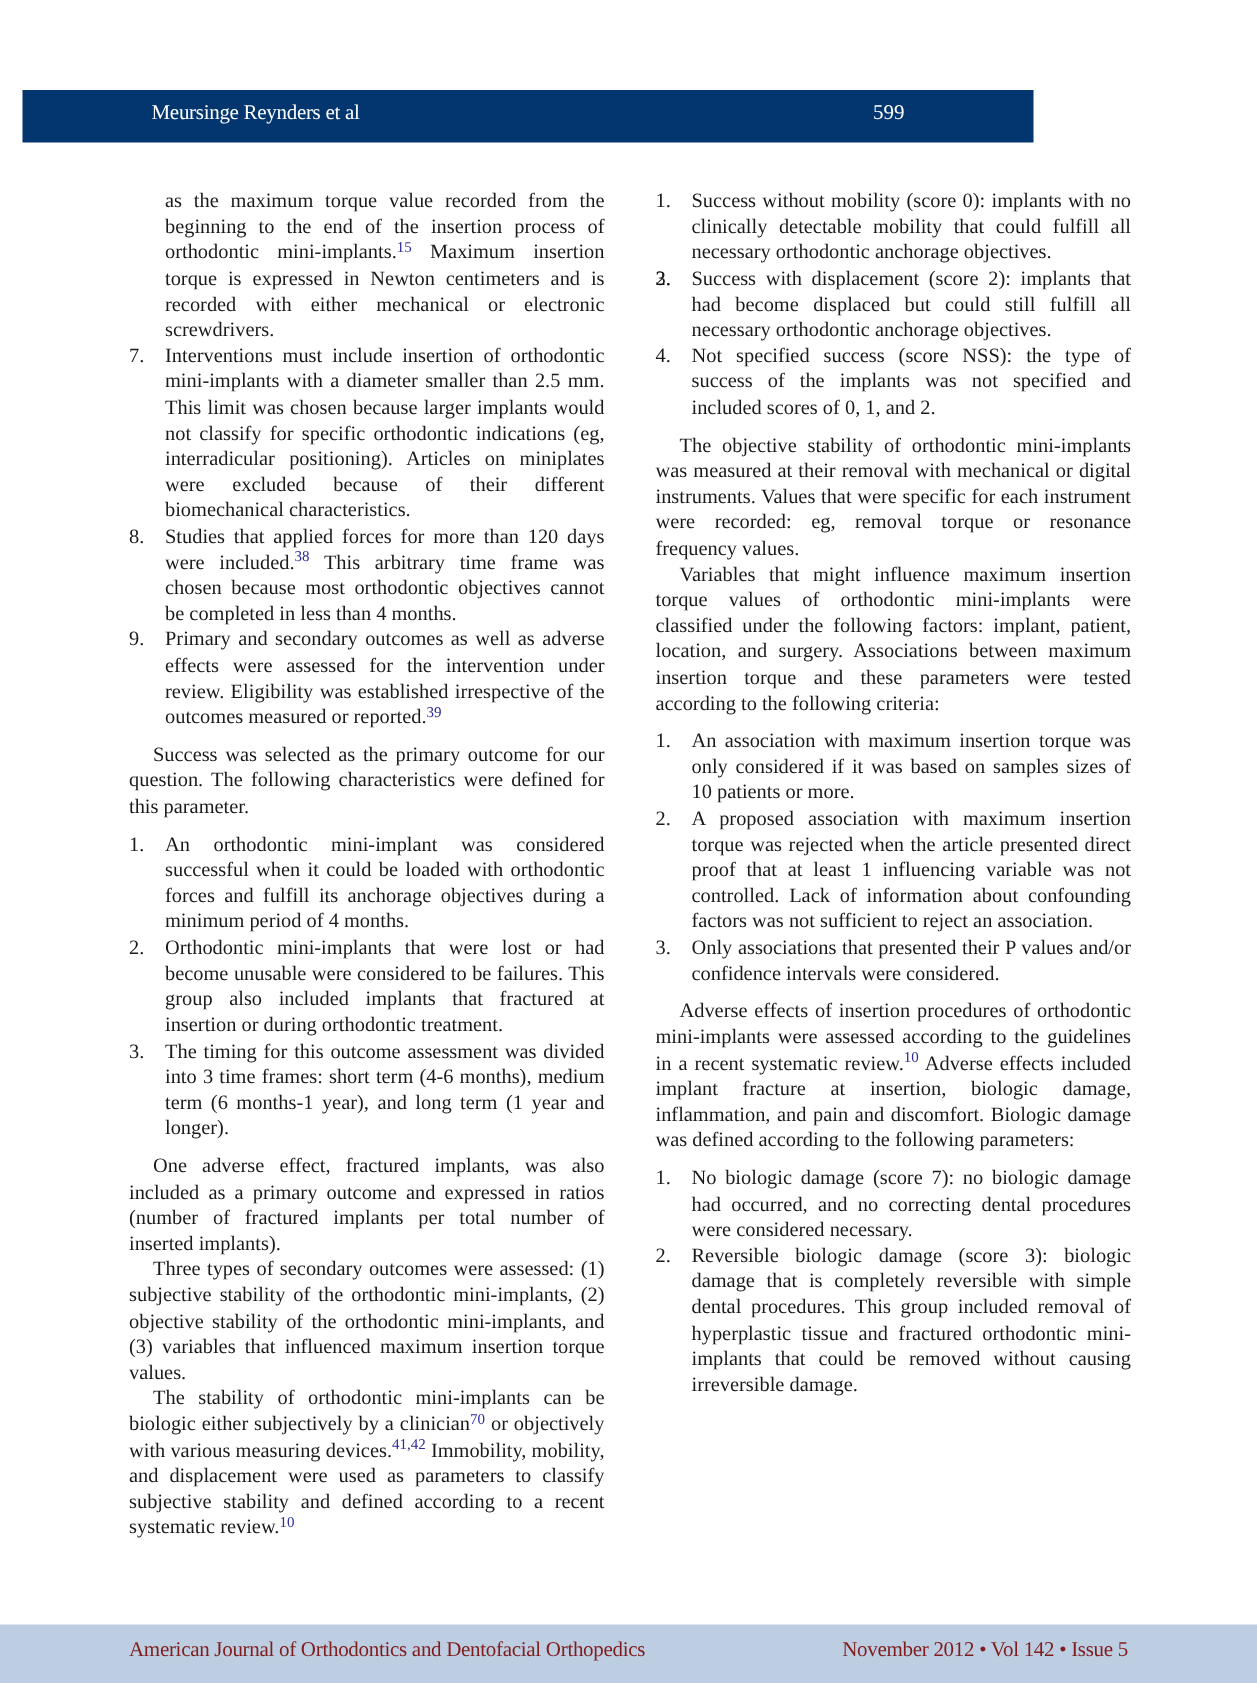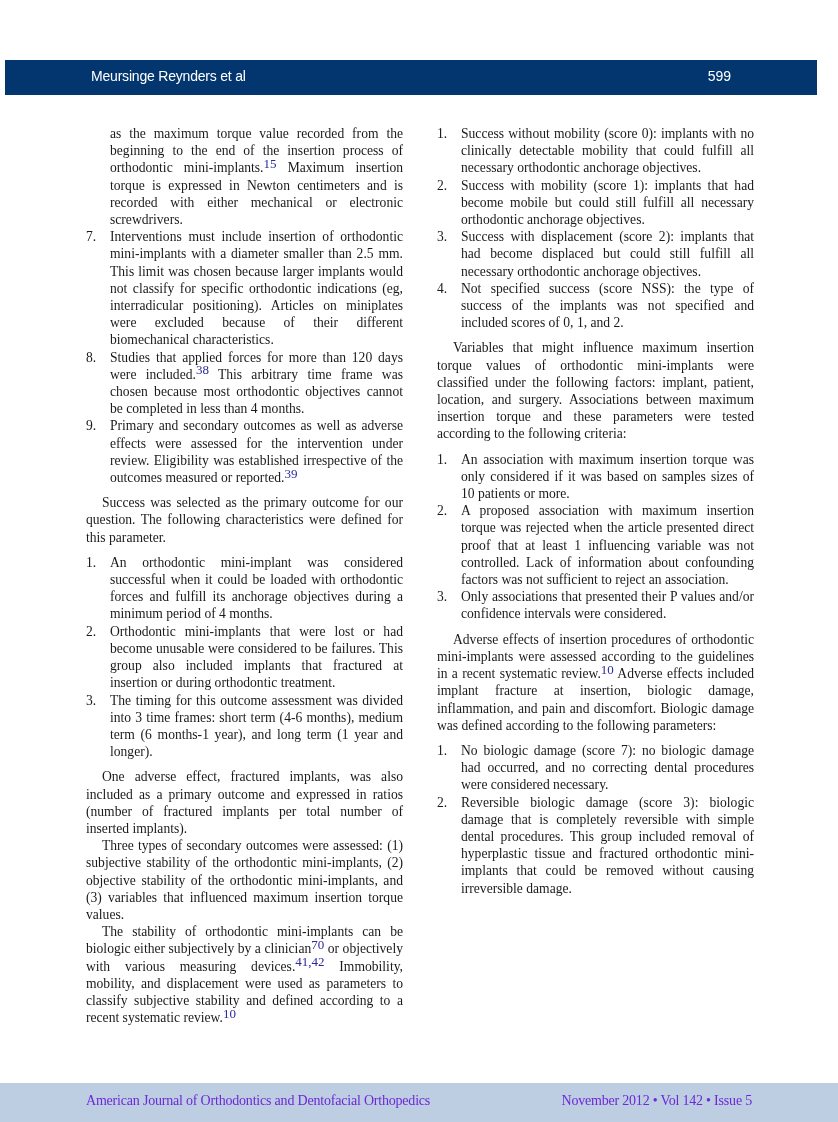--- a/index.html
+++ b/index.html
@@ -1,47 +1,47 @@
 <!DOCTYPE html>
 <html><head>
 <meta charset="utf-8">
 <style>
   * { margin: 0; padding: 0; box-sizing: border-box; }
   html, body { width: 838px; height: 1122px; background: #ffffff; overflow: hidden; }
   body { position: relative; font-family: "Liberation Serif", "DejaVu Serif", serif; color: #1a1a1a; }
 
   .header-band {
-    position: absolute; left: 5px; top: 60px; width: 812px; height: 35px;
+    position: absolute; left: 15px; top: 60px; width: 674px; height: 35px;
     background: #03366f; color: #ffffff;
-    font-family: Liberation Sans, sans-serif; font-size: 14px;
+    font-family: Liberation Serif, serif; font-size: 14px;
   }
   .header-band .running-head { position: absolute; left: 86px; top: 8px; letter-spacing: -0.2px; }
   .header-band .page-number { position: absolute; right: 86px; top: 8px; }
 
   .footer-band {
     position: absolute; left: 0; top: 1083px; width: 838px; height: 39px;
-    background: #bdcde2; color: #6d28d9;
+    background: #bdcde2; color: #7f1d1d;
     font-family: "Liberation Serif", serif; font-size: 14px;
   }
   .footer-band .journal-name { position: absolute; left: 86px; top: 10px; letter-spacing: -0.2px; }
   .footer-band .issue-info { position: absolute; right: 86px; top: 10px; letter-spacing: -0.2px; }
 
   .column {
     position: absolute; top: 125px; width: 317px;
     font-size: 13.6px; line-height: 17.2px; text-align: justify;
     hyphens: manual;
   }
   .col-left { left: 86px; }
   .col-right { left: 437px; }
 
   .num-item { position: relative; padding-left: 24px; }
   .num-item .num { position: absolute; left: 0; top: 0; width: 20px; }
   p.para { text-indent: 16px; }
   .gap { height: 8px; }
-  sup { font-size: 13px; line-height: 0; color: #2a2a9a; vertical-align: super; position: relative; top: 1px; }
+  sup { font-size: 10px; line-height: 0; color: #2a2a9a; vertical-align: super; position: relative; top: 1px; }
 </style>
 </head>
 <body>
 
 <div class="header-band">
   <span class="running-head">Meursinge Reynders et al</span>
   <span class="page-number">599</span>
 </div>
 
 <div class="column col-left">
@@ -83,31 +83,31 @@
   </p>
 </div>
 
 <div class="column col-right">
   <div class="num-item">
     <span class="num">1.</span>
     <span>Success without mobility (score 0): implants with no clinically detectable mobility that could fulfill all necessary orthodontic anchorage objectives.</span>
   </div>
   <div class="num-item">
     <span class="num">2.</span>
-    <span>Success with mobility (score 1): implants that had become mobile but could still fulfill all necessary orthodontic anchorage objectives.</span>
   </div>
   <div class="num-item">
     <span class="num">3.</span>
     <span>Success with displacement (score 2): implants that had become displaced but could still fulfill all necessary orthodontic anchorage objectives.</span>
   </div>
   <div class="num-item">
     <span class="num">4.</span>
     <span>Not specified success (score NSS): the type of success of the implants was not specified and included scores of 0, 1, and 2.</span>
   </div>
   <div class="gap"></div>
+  <p class="para">The objective stability of orthodontic mini-implants was measured at their removal with mechanical or digital instruments. Values that were specific for each instrument were recorded: eg, removal torque or resonance frequency values.</p>
   <p class="para">Variables that might influence maximum insertion torque values of orthodontic mini-implants were classified under the following factors: implant, patient, location, and surgery. Associations between maximum insertion torque and these parameters were tested according to the following criteria:</p>
   <div class="gap"></div>
   <div class="num-item">
     <span class="num">1.</span>
     <span>An association with maximum insertion torque was only considered if it was based on samples sizes of 10 patients or more.</span>
   </div>
   <div class="num-item">
     <span class="num">2.</span>
     <span>A proposed association with maximum insertion torque was rejected when the article presented direct proof that at least 1 influencing variable was not controlled. Lack of information about confounding factors was not sufficient to reject an association.</span>
   </div>

